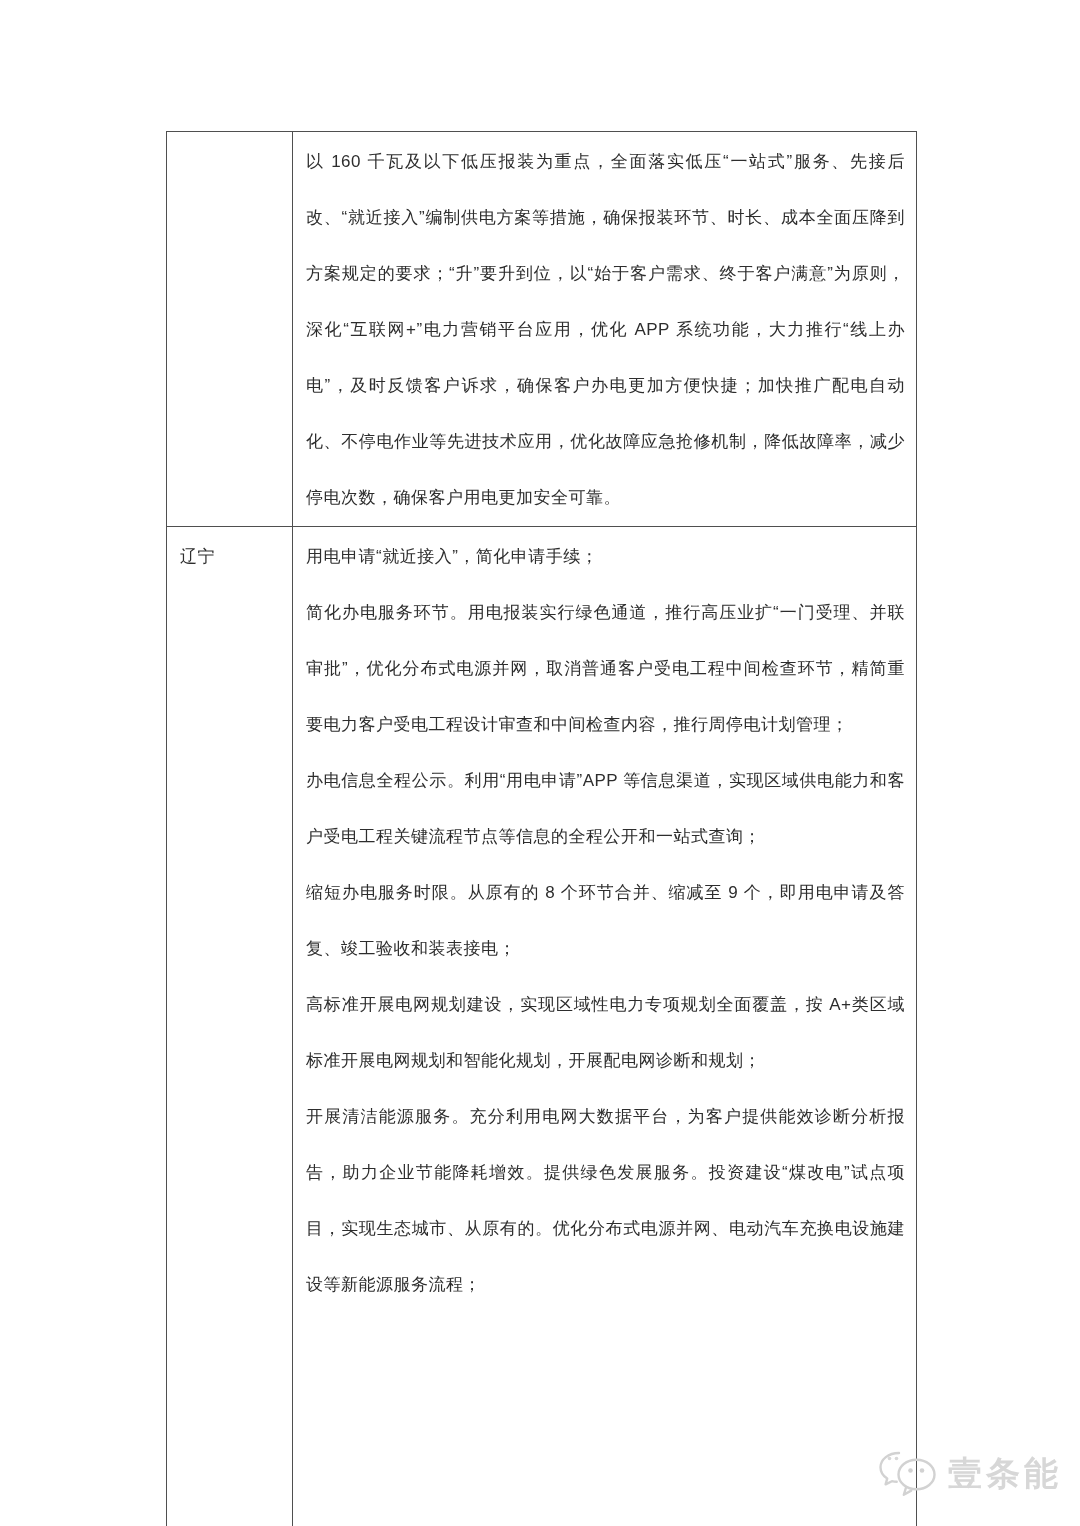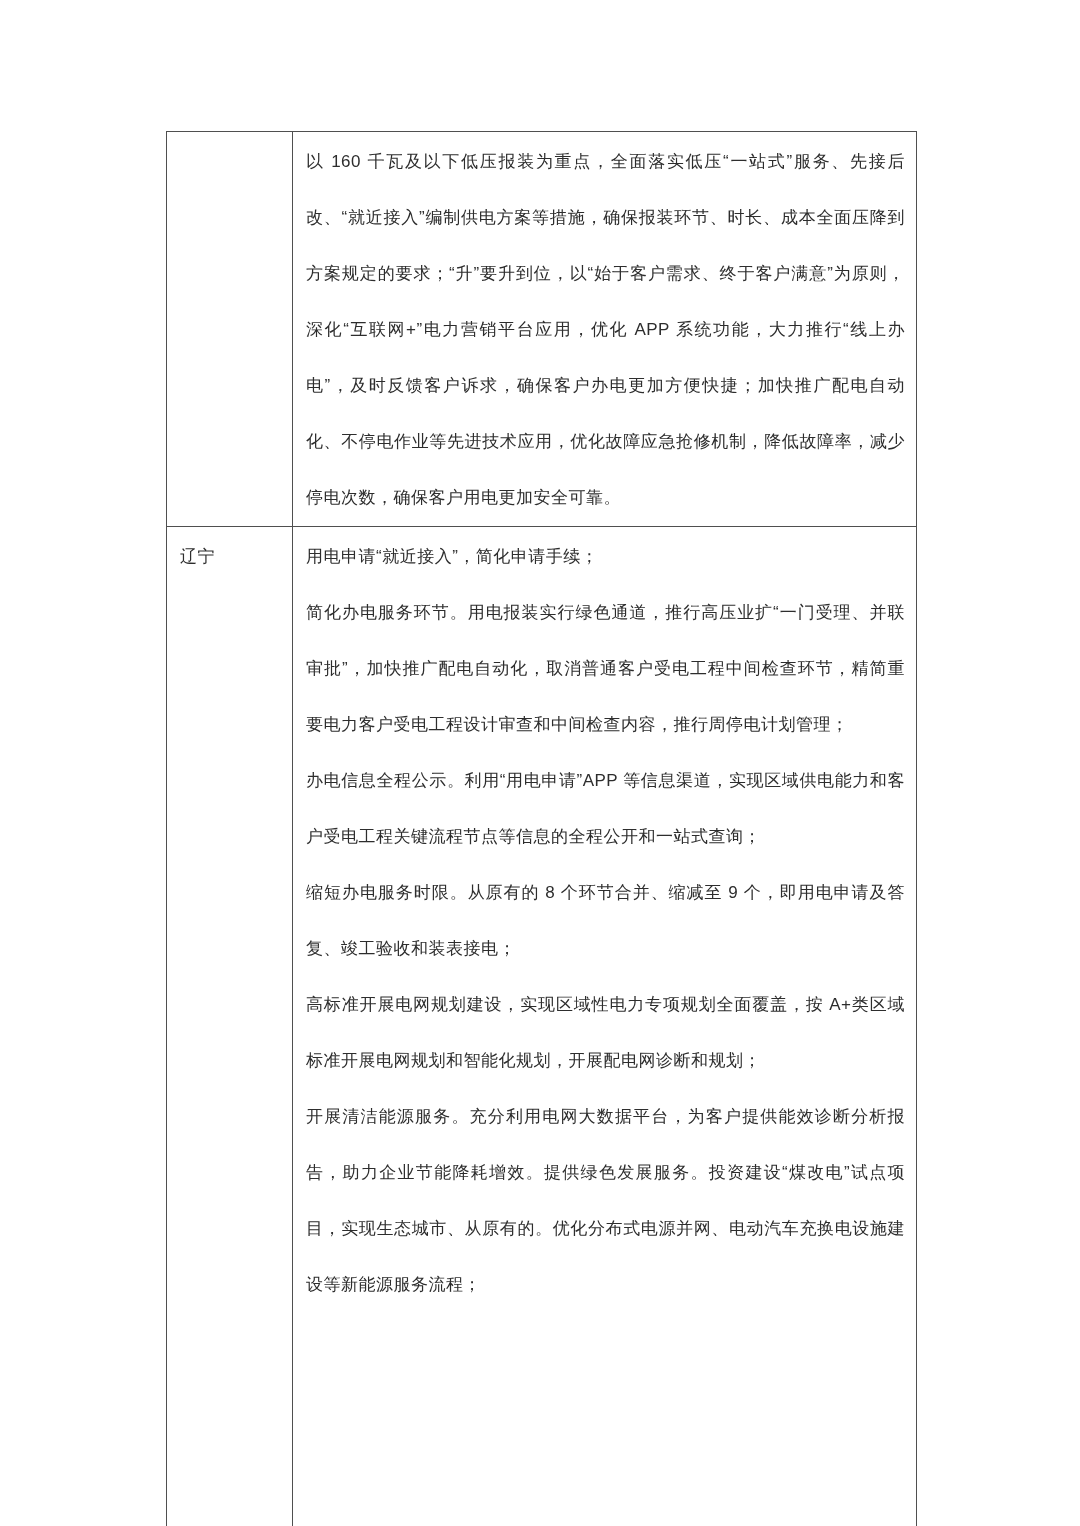--- a/index.html
+++ b/index.html
@@ -76,24 +76,40 @@
         <tr>
           <td class="region-cell"></td>
           <td class="content-cell">
             <p>以 160 千瓦及以下低压报装为重点，全面落实低压“一站式”服务、先接后改、“就近接入”编制供电方案等措施，确保报装环节、时长、成本全面压降到方案规定的要求；“升”要升到位，以“始于客户需求、终于客户满意”为原则，深化“互联网+”电力营销平台应用，优化 APP 系统功能，大力推行“线上办电”，及时反馈客户诉求，确保客户办电更加方便快捷；加快推广配电自动化、不停电作业等先进技术应用，优化故障应急抢修机制，降低故障率，减少停电次数，确保客户用电更加安全可靠。</p>
           </td>
         </tr>
         <tr>
           <td class="region-cell">辽宁</td>
           <td class="content-cell">
             <p>用电申请“就近接入”，简化申请手续；</p>
-            <p>简化办电服务环节。用电报装实行绿色通道，推行高压业扩“一门受理、并联审批”，加快推广配电自动化，取消普通客户受电工程中间检查环节，精简重要电力客户受电工程设计审查和中间检查内容，推行周停电计划管理；</p>
+            <p>简化办电服务环节。用电报装实行绿色通道，推行高压业扩“一门受理、并联审批”，优化分布式电源并网，取消普通客户受电工程中间检查环节，精简重要电力客户受电工程设计审查和中间检查内容，推行周停电计划管理；</p>
             <p>办电信息全程公示。利用“用电申请”APP 等信息渠道，实现区域供电能力和客户受电工程关键流程节点等信息的全程公开和一站式查询；</p>
             <p>缩短办电服务时限。从原有的 8 个环节合并、缩减至 9 个，即用电申请及答复、竣工验收和装表接电；</p>
             <p>高标准开展电网规划建设，实现区域性电力专项规划全面覆盖，按 A+类区域标准开展电网规划和智能化规划，开展配电网诊断和规划；</p>
             <p>开展清洁能源服务。充分利用电网大数据平台，为客户提供能效诊断分析报告，助力企业节能降耗增效。提供绿色发展服务。投资建设“煤改电”试点项目，实现生态城市、从原有的。优化分布式电源并网、电动汽车充换电设施建设等新能源服务流程；</p>
           </td>
         </tr>
       </tbody>
   </table>
 
+  <div class="watermark">
+    <span class="wm-icon">
+      <svg width="64" height="52" viewBox="0 0 64 52" aria-hidden="true">
+        <g fill="none" stroke="#d2d2d2" stroke-width="2.4" stroke-linecap="round" stroke-linejoin="round">
+          <path d="M23 5 C12.5 5 4.5 11.2 4.5 19.3 c0 4.6 2.6 8.7 6.7 11.3 l-1.6 5.8 6.3-3.2 c1.6 0.4 3.2 0.6 4.8 0.6"></path>
+          <ellipse cx="40.5" cy="26.5" rx="18" ry="14.8"></ellipse>
+          <path d="M30 39.5 l-2.2 7.3 7.4-4.2"></path>
+        </g>
+        <circle cx="34.5" cy="22.5" r="2.3" fill="#d2d2d2"></circle>
+        <circle cx="46" cy="22.5" r="2.3" fill="#d2d2d2"></circle>
+        <circle cx="13.5" cy="10.5" r="1.8" fill="#d8d8d8"></circle>
+        <circle cx="20.5" cy="10.5" r="1.8" fill="#d8d8d8"></circle>
+      </svg>
+    </span>
+    <span class="wm-text">壹条能</span>
+  </div>
 
 </div>
 
 </body></html>

